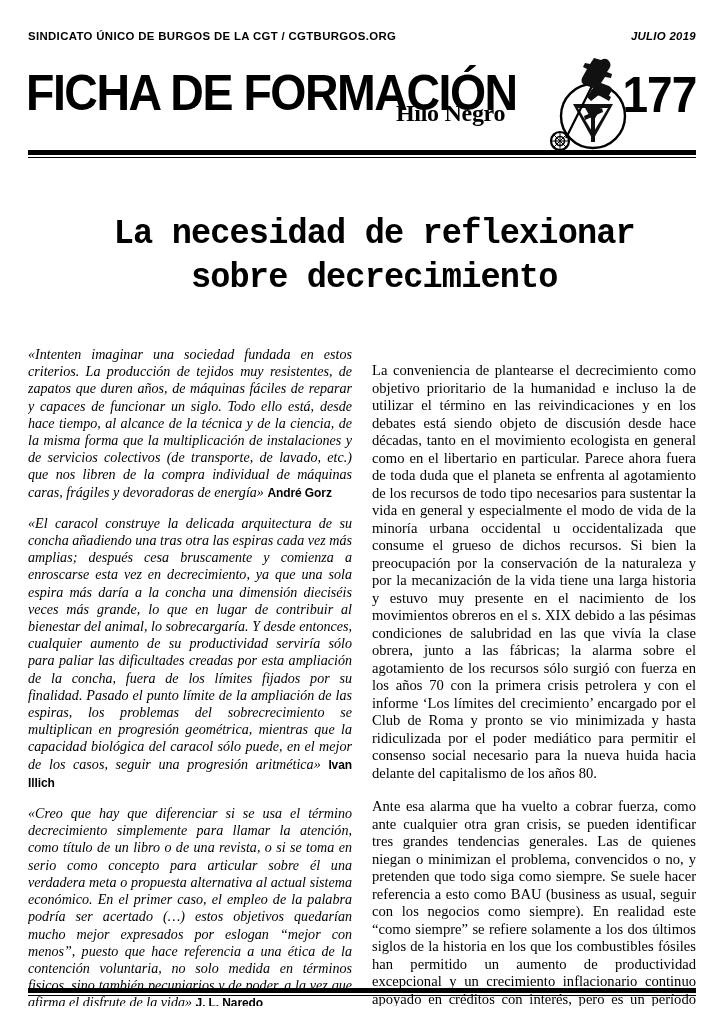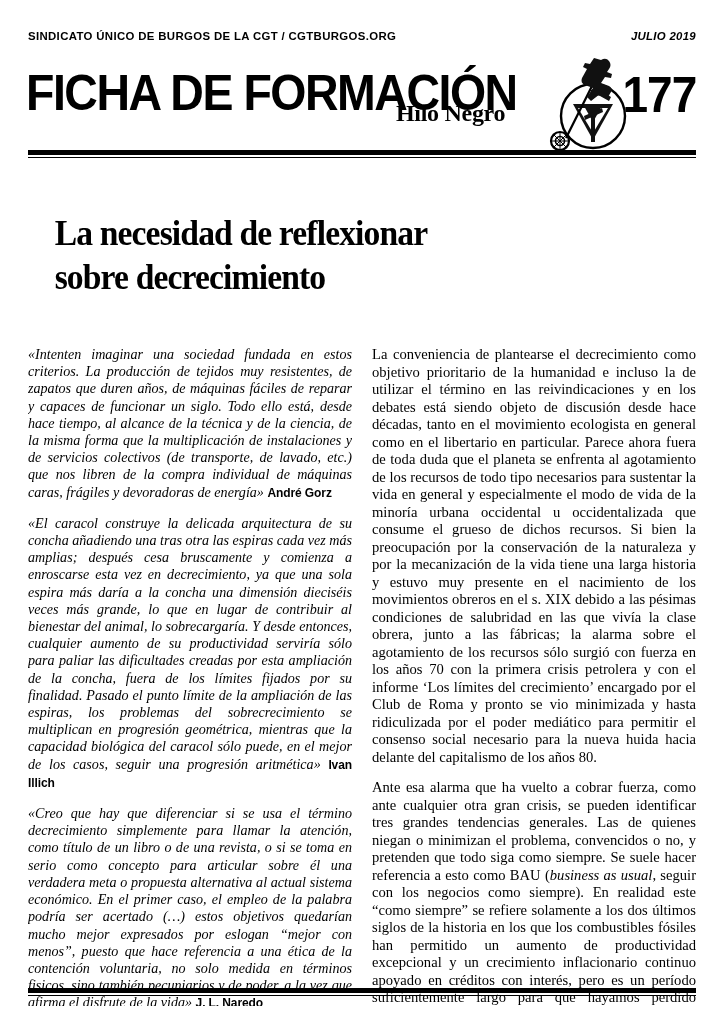--- a/index.html
+++ b/index.html
@@ -95,23 +95,23 @@
     margin: 0;
   }
   .rule-hairline {
     height: 1px;
     background: #000;
     margin-top: 2px;
   }
 
   
   .headline {
-    font-family: Liberation Serif, serif;
-    font-weight: 700;
-    text-align: left;
+    font-family: Liberation Mono, monospace;
+    font-weight: 700;
+    text-align: center;
     font-size: 35px;
     line-height: 44px;
     letter-spacing: -0.9px;
     margin: 54px 0 0 0;
     padding-right: 2px;
   }
   .headline .line {
     display: block;
     transform: scaleX(0.96);
     transform-origin: right center;
@@ -140,28 +140,28 @@
     hyphens: none;
   }
   p.quote .attrib {
     font-family: "Liberation Sans", sans-serif;
     font-style: normal;
     font-weight: 700;
     font-size: 12px;
     letter-spacing: -0.1px;
   }
   p.body {
-    margin: 0 0 13px 0;
+    margin: 16px 0 13px 0;
     font-family: "Liberation Serif", serif;
     font-size: 14.6px;
     line-height: 17.5px;
     text-align: justify;
     hyphens: none;
   }
-  p.body .em { font-style: italic; }
+  p.body .em { }
   p.body:last-child, p.quote:last-child { margin-bottom: 0; }
 
   
   .bottom-rules {
     position: absolute;
     left: 28px;
     right: 28px;
     bottom: 28px;
   }
 </style>

